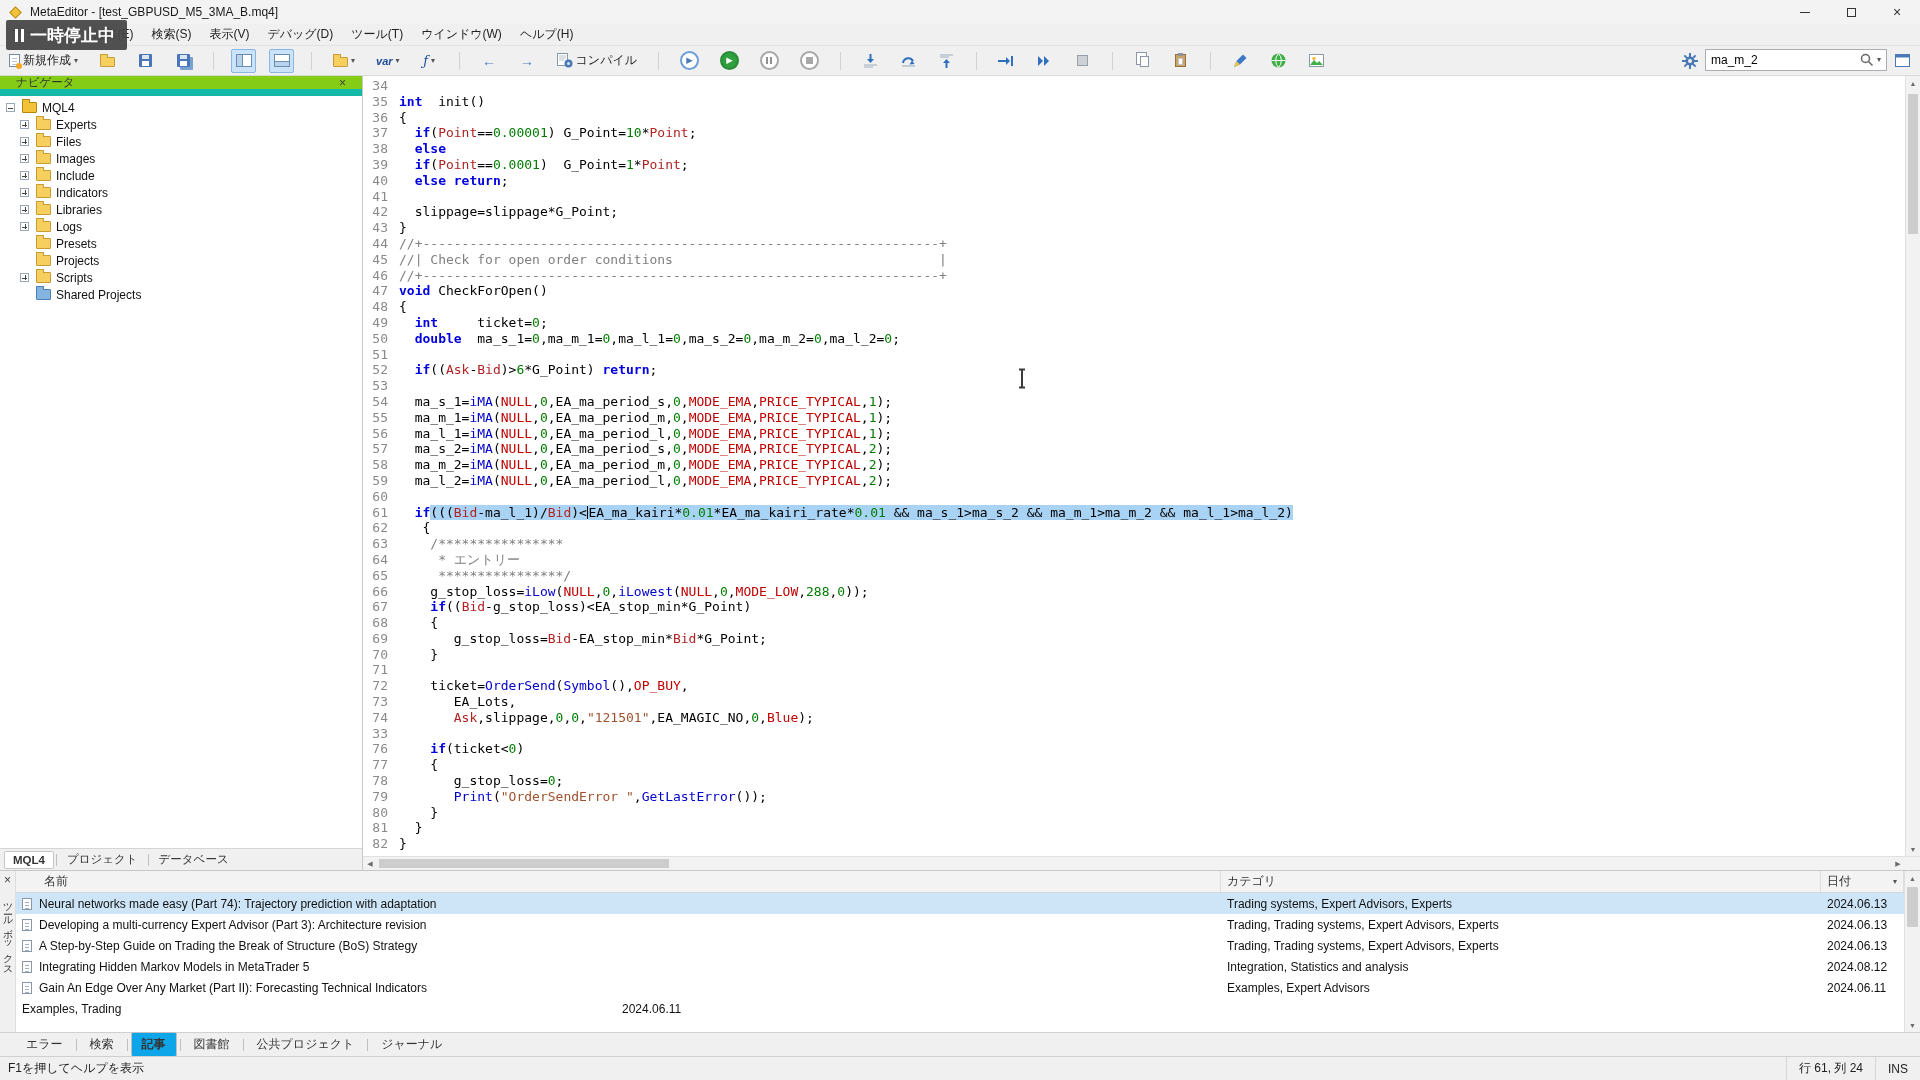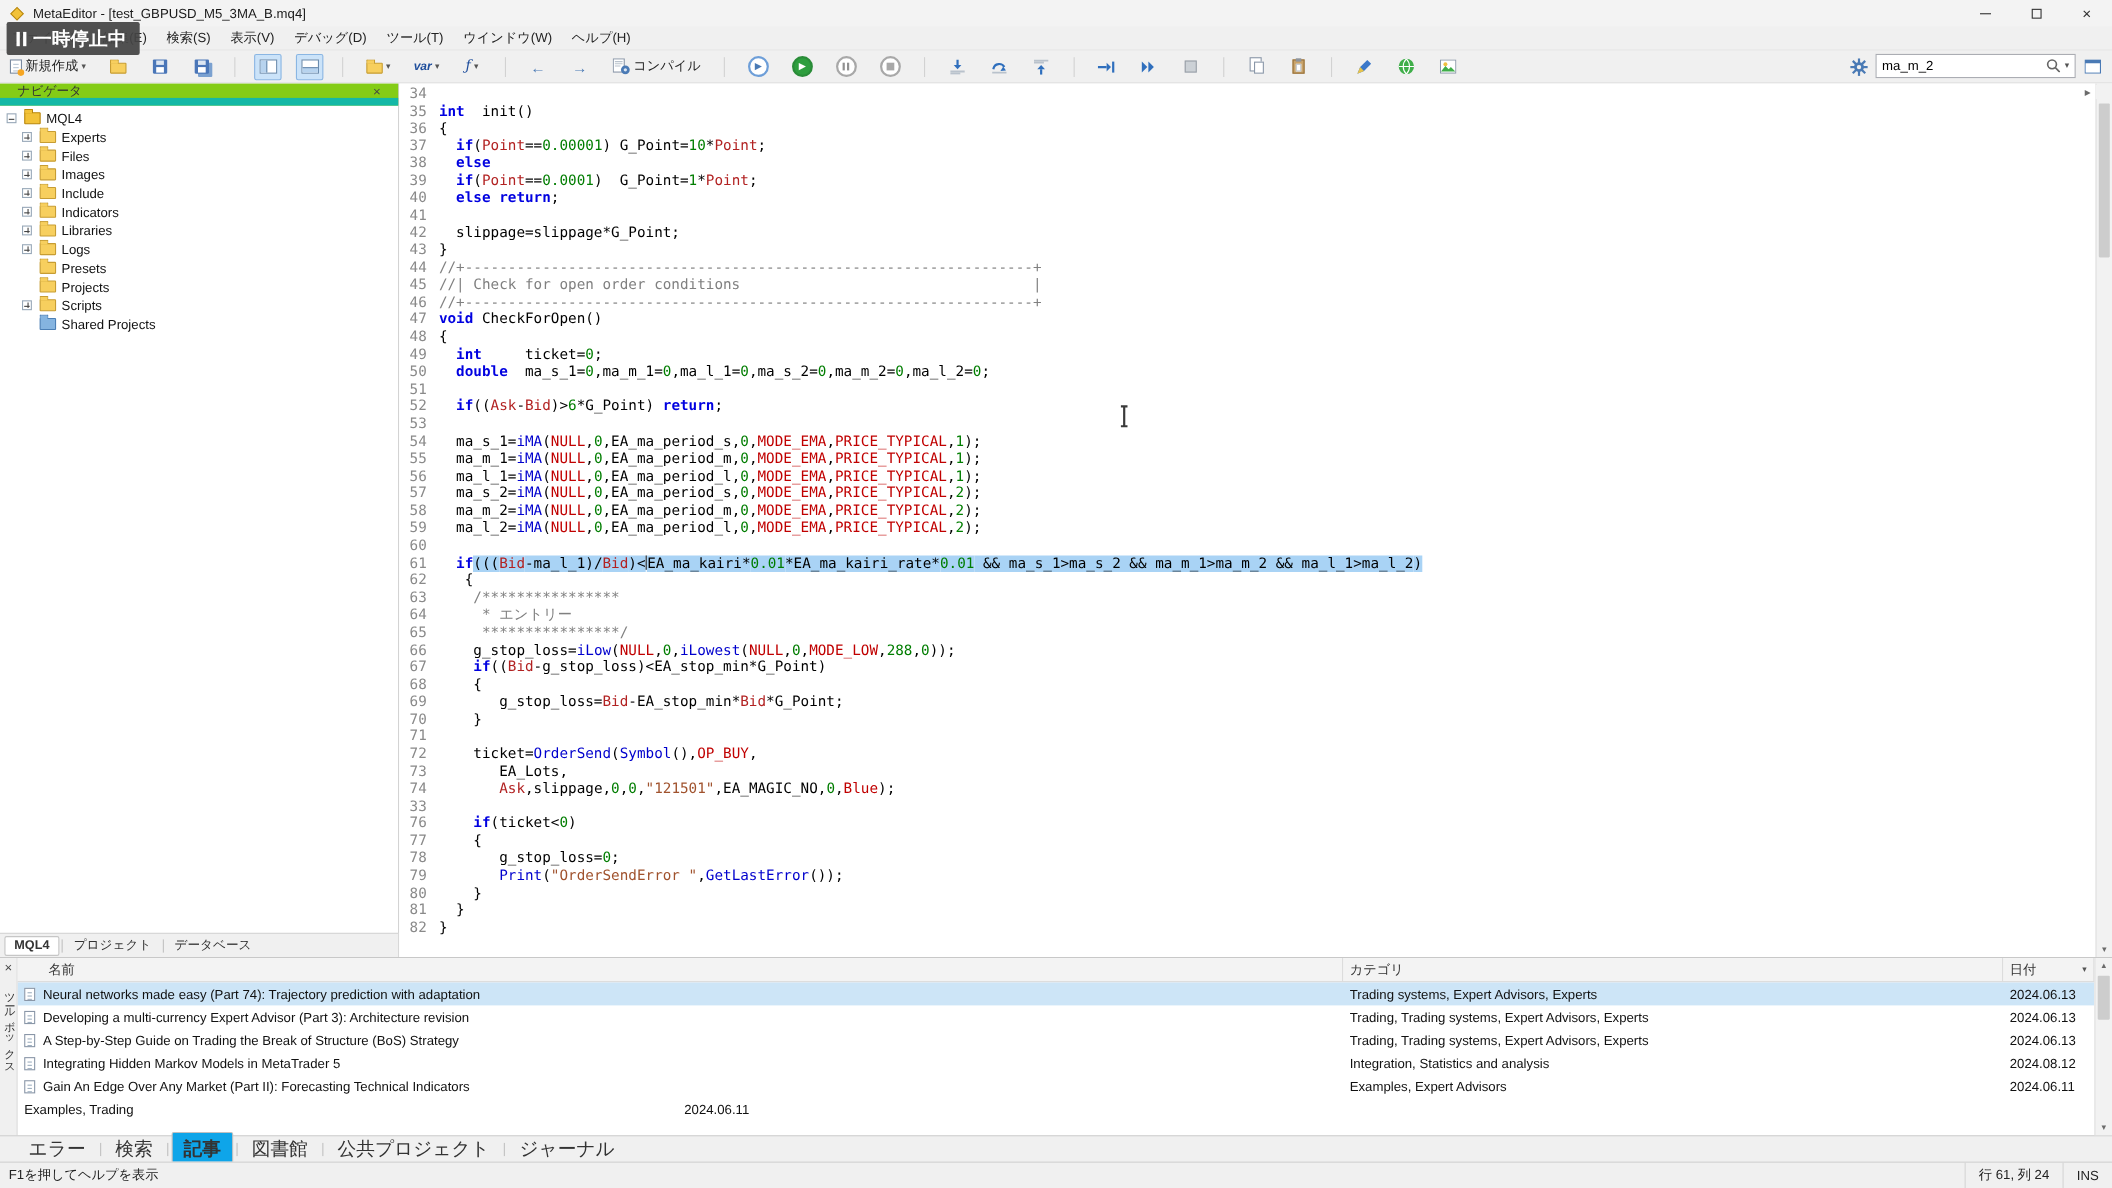--- a/index.html
+++ b/index.html
@@ -71,21 +71,21 @@
 .ficon::before{content:'';position:absolute;top:-4px;left:-1px;width:6px;height:3px;background:#f7cf5e;border:1px solid #c79d33;border-bottom:none;border-radius:1px 1px 0 0}
 .ficon.shared{background:#85b4e0;border-color:#4c7fb5}
 .ficon.shared::before{background:#85b4e0;border-color:#4c7fb5}
 .ficon.mql4{background:#f2c239;border-color:#b8860b}
 .ficon.mql4::before{background:#f2c239;border-color:#b8860b}
 .sidebar-tabs{height:22px;display:flex;align-items:center;background:#f0f0f0;border-top:1px solid #d5d5d5;padding-left:4px;gap:2px;flex:none}
 .mini-tab{padding:2px 8px;font-size:11.5px;color:#333}
 .mini-tab.active{background:#fff;border:1px solid #c6c6c6;border-radius:2px;font-weight:bold}
 .tabsep{width:1px;height:12px;background:#c0c0c0;flex:none}
 
-.editor-area{flex:1;display:flex;flex-direction:row;min-width:0;background:#fff}
+.editor-area{flex:1;display:flex;flex-direction:column;min-width:0;background:#fff}
 .code-wrap{flex:1;display:flex;min-height:0}
 .code{flex:1;overflow:hidden;padding-top:2px;background:#fff}
 .code-line{display:flex;height:15.8px;white-space:pre;font-family:"DejaVu Sans Mono",monospace;font-size:13px;line-height:15.8px}
 .ln{width:36px;flex:none;text-align:right;padding-right:11px;color:#8a8a8a}
 .ct{flex:none}
 .tok-p{color:#000}
 .tok-k{color:#0000e0;font-weight:bold}
 .tok-n{color:#007d00}
 .tok-s{color:#a0522d}
 .tok-c{color:#808080}
@@ -120,21 +120,21 @@
 .hdd{margin-left:auto;font-size:8px;color:#555}
 .tbody{height:140px;overflow:hidden}
 .trow{height:21px;display:flex;align-items:center;font-size:12px;color:#111}
 .trow.selected{background:#cde5f7}
 .tcell{padding:0 6px;overflow:hidden;white-space:nowrap;display:flex;align-items:center}
 .doc-icon{width:10px;height:12px;border:1px solid #8a97a8;background:#fff;margin-right:7px;position:relative;flex:none}
 .doc-icon::before{content:'';position:absolute;left:2px;right:2px;top:3px;height:1px;background:#9fb0c0;box-shadow:0 3px 0 #9fb0c0,0 6px 0 #9fb0c0}
 .toolbox-scroll{width:16px;flex:none;background:#f2f2f2;border-left:1px solid #e0e0e0;position:relative}
 
 .bottom-tabs{height:24px;display:flex;align-items:center;background:#f0f0f0;border-top:1px solid #d0d0d0;padding-left:16px;gap:3px;flex:none}
-.panel-tab{padding:3px 10px;font-size:17px;color:#333}
+.panel-tab{padding:3px 10px;font-size:12px;color:#333}
 .panel-tab.active{background:#0ea5e9;border:1px solid #c0c0c0;border-radius:2px;font-weight:bold}
 
 .statusbar{height:24px;background:#f0f0f0;border-top:1px solid #d0d0d0;display:flex;align-items:center;font-size:12px;flex:none}
 .status-help{padding-left:8px;color:#222}
 .status-right{margin-left:auto;display:flex;height:100%}
 .status-cell{display:flex;align-items:center;padding:0 12px;border-left:1px solid #d5d5d5;color:#222}
 
 .overlay{position:absolute;left:6px;top:20px;height:30px;display:flex;align-items:center;padding:0 12px 0 9px;background:rgba(68,68,68,.93);color:#fff;font-size:17px;font-weight:bold;z-index:40;border-radius:2px;gap:8px}
 .pause-bars{width:3px;height:13px;background:#fff;box-shadow:6px 0 0 #fff;margin-right:4px;flex:none}
 

